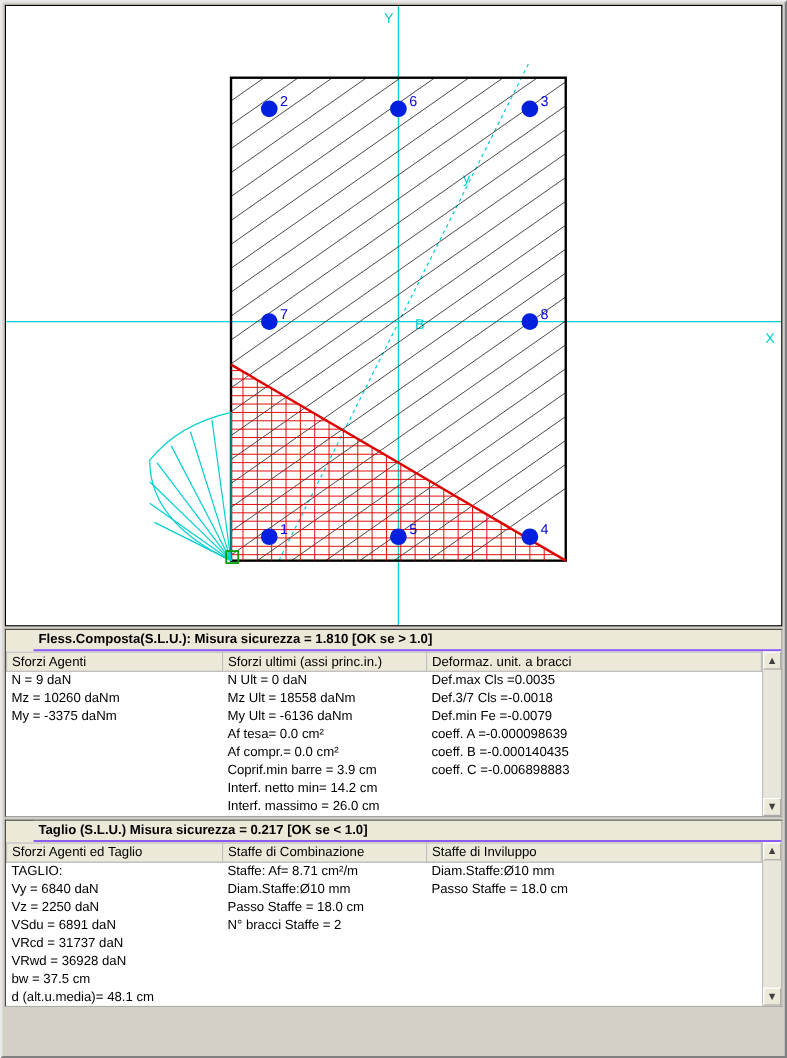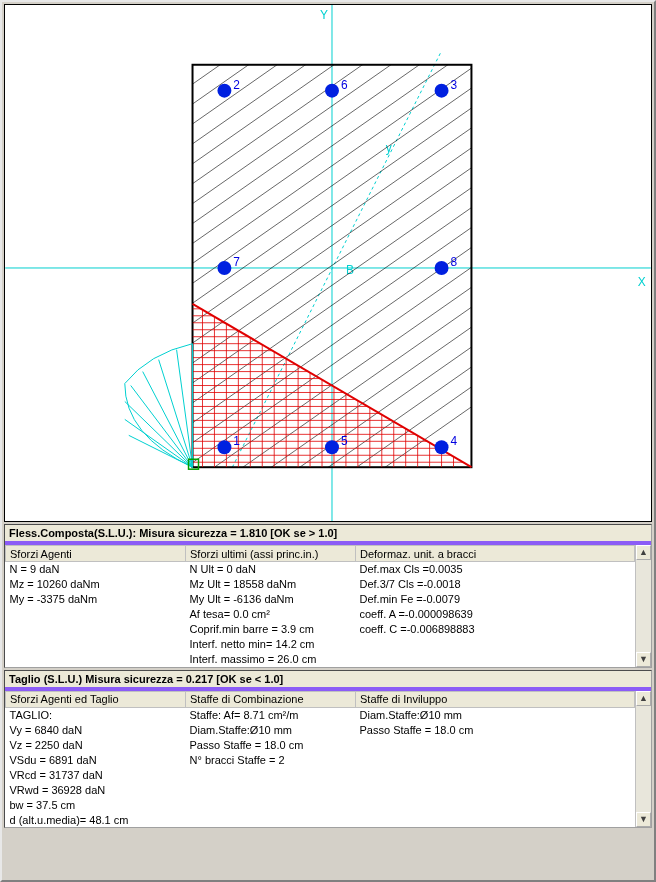--- a/index.html
+++ b/index.html
@@ -25,22 +25,23 @@
   .diagram-area svg { width: 100%; height: 100%; display: block; }
   .panel {
     margin: 0 2px 2px 2px;
     background: #ece9d8;
     border: 1px inset #a0a0a0;
   }
   .panel-header {
     background: #ece9d8;
     font-weight: bold;
     padding: 2px 4px;
-    border-bottom: 4px solid #8b5cf6;
+    border-bottom: 2px solid #8b5cf6;
     font-size: 11px;
+    margin-left: 23px;
   }
   .table-wrap {
     position: relative;
     display: flex;
     justify-content: space-between;
   }
   .data-table {
     border-collapse: collapse;
     width: 100%;
     background: #fff;
@@ -272,20 +273,25 @@
             <td>My Ult  = -6136 daNm</td>
             <td>Def.min Fe  =-0.0079</td>
           </tr>
           <tr>
             <td></td>
             <td>Af tesa= 0.0 cm²</td>
             <td>coeff.  A =-0.000098639</td>
           </tr>
           <tr>
             <td></td>
+            <td>Af compr.= 0.0 cm²</td>
+            <td>coeff.  B =-0.000140435</td>
+          </tr>
+          <tr>
+            <td></td>
             <td>Coprif.min  barre = 3.9 cm</td>
             <td>coeff.  C =-0.006898883</td>
           </tr>
           <tr>
             <td></td>
             <td>Interf. netto min= 14.2 cm</td>
             <td></td>
           </tr>
           <tr>
             <td></td>

